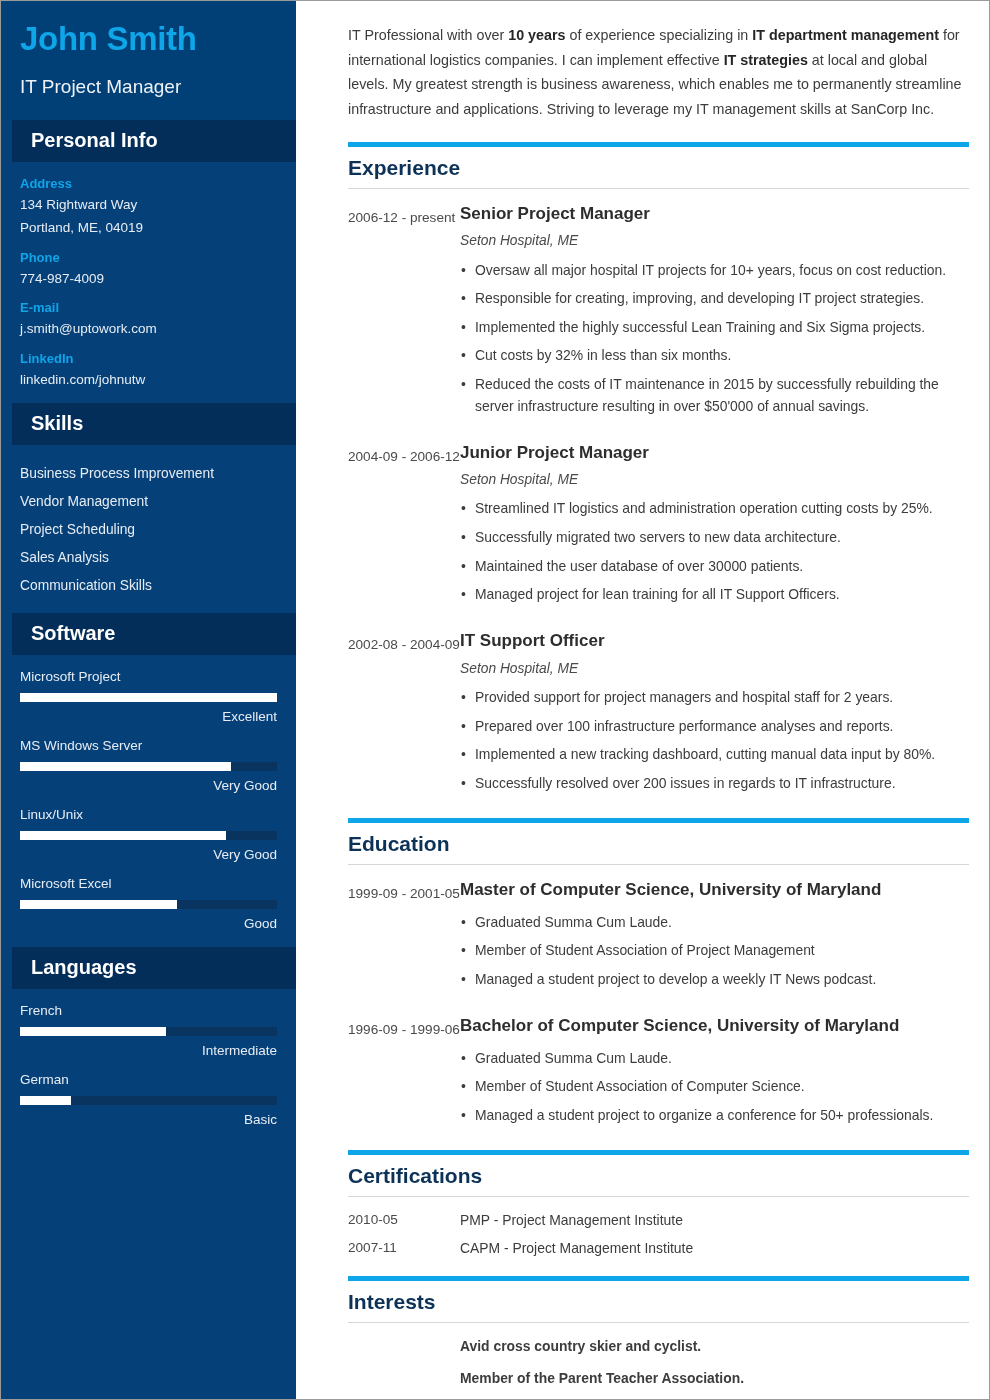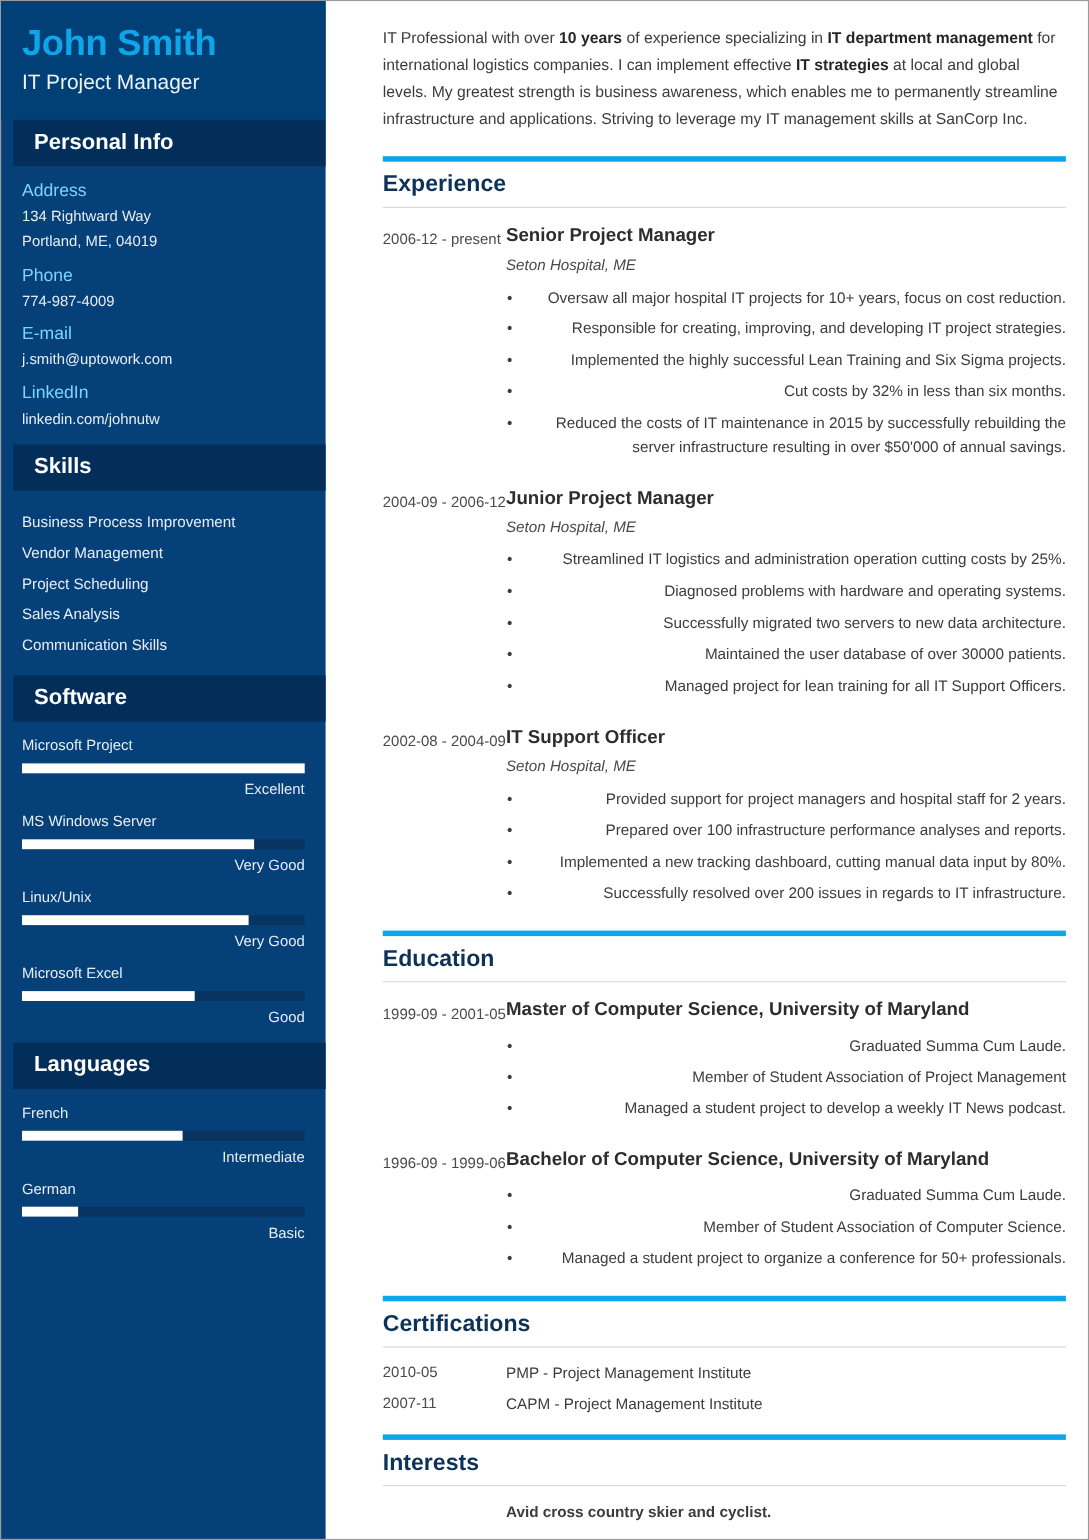--- a/index.html
+++ b/index.html
@@ -31,37 +31,37 @@
   .name {
     font-size: 33px;
     font-weight: bold;
     letter-spacing: -0.3px;
     line-height: 1.12;
     color: #0ea5e9;
   }
   .job-title {
     font-size: 19px;
     font-weight: normal;
-    margin-top: 7px;
+    margin-top: 18px;
     color: #eef2f6;
   }
   .side-sec-title {
     background: #032e59;
     font-size: 20px;
     font-weight: bold;
     padding: 9px 19px 10px 19px;
     color: #ffffff;
     margin-left: 11px;
   }
   .side-body { padding: 14px 19px 14px 19px; }
 
   .pi-label {
-    font-size: 16px;
-    font-weight: normal;
-    color: #7dd3fc;
+    font-size: 13px;
+    font-weight: bold;
+    color: #0ea5e9;
     margin-top: 13px;
   }
   .pi-label:first-child { margin-top: 0; }
   .pi-line {
     font-size: 13.5px;
     color: #e7edf3;
     margin-top: 5px;
     line-height: 1.32;
   }
 
@@ -134,21 +134,21 @@
     font-weight: bold;
     color: #2d2d2d;
     line-height: 1.2;
   }
   .entry-sub {
     font-size: 13.8px;
     font-style: italic;
     color: #4a4a4a;
     margin-top: 9px;
   }
-  ul.bullets { list-style: none; margin-top: 8px; text-align: right; }
+  ul.bullets { list-style: none; margin-top: 8px; }
   ul.bullets li {
     font-size: 13.9px;
     color: #3c3c3c;
     line-height: 1.55;
     padding: 3.5px 0 3.5px 15px;
     position: relative;
   }
   ul.bullets li::before {
     content: "\2022";
     position: absolute;
@@ -276,21 +276,20 @@
               </ul>
             </div>
           </div>
           <div class="entry">
             <div class="entry-date">2004-09 - 2006-12</div>
             <div class="entry-body">
               <div class="entry-title">Junior Project Manager</div>
               <div class="entry-sub">Seton Hospital, ME</div>
               <ul class="bullets">
                 <li>Streamlined IT logistics and administration operation cutting costs by 25%.</li>
-                <li>Diagnosed problems with hardware and operating systems.</li>
                 <li>Successfully migrated two servers to new data architecture.</li>
                 <li>Maintained the user database of over 30000 patients.</li>
                 <li>Managed project for lean training for all IT Support Officers.</li>
               </ul>
             </div>
           </div>
           <div class="entry">
             <div class="entry-date">2002-08 - 2004-09</div>
             <div class="entry-body">
               <div class="entry-title">IT Support Officer</div>

